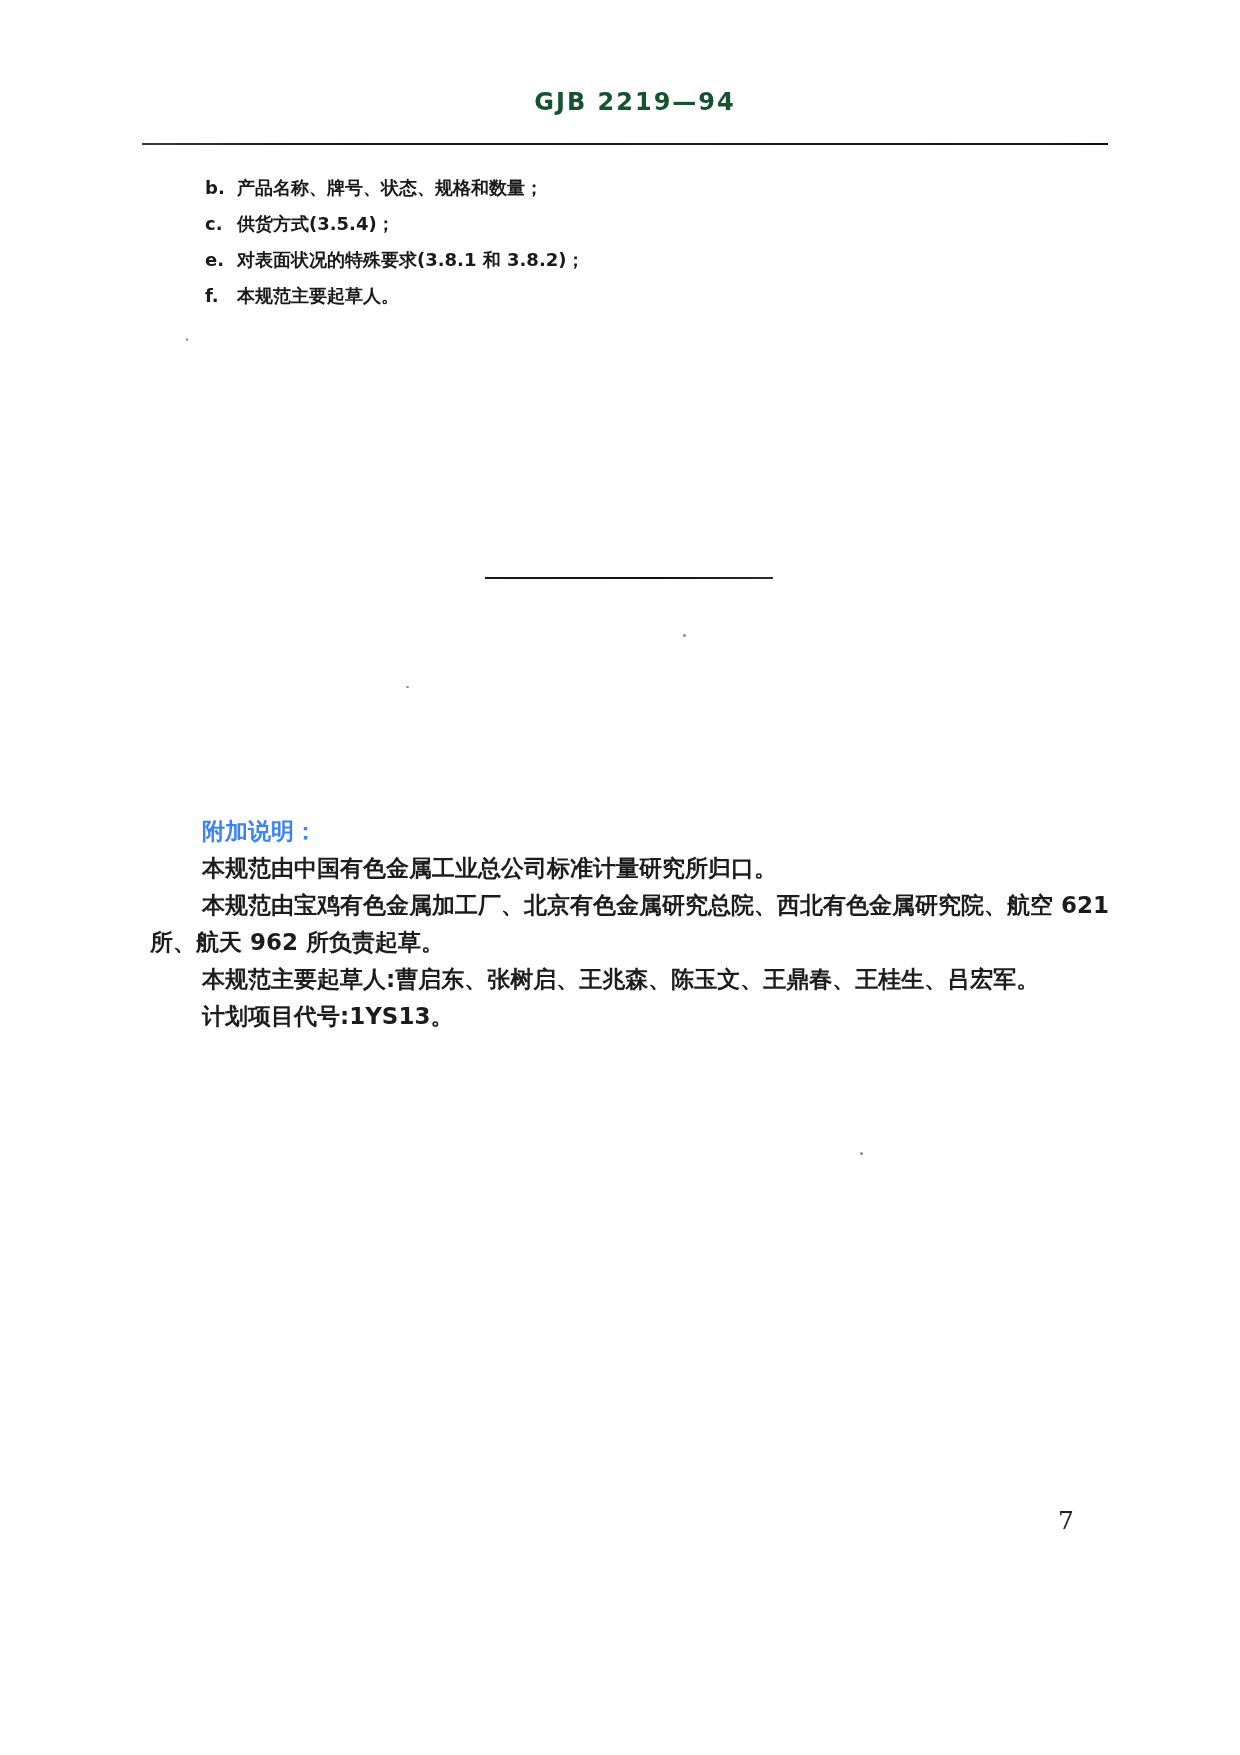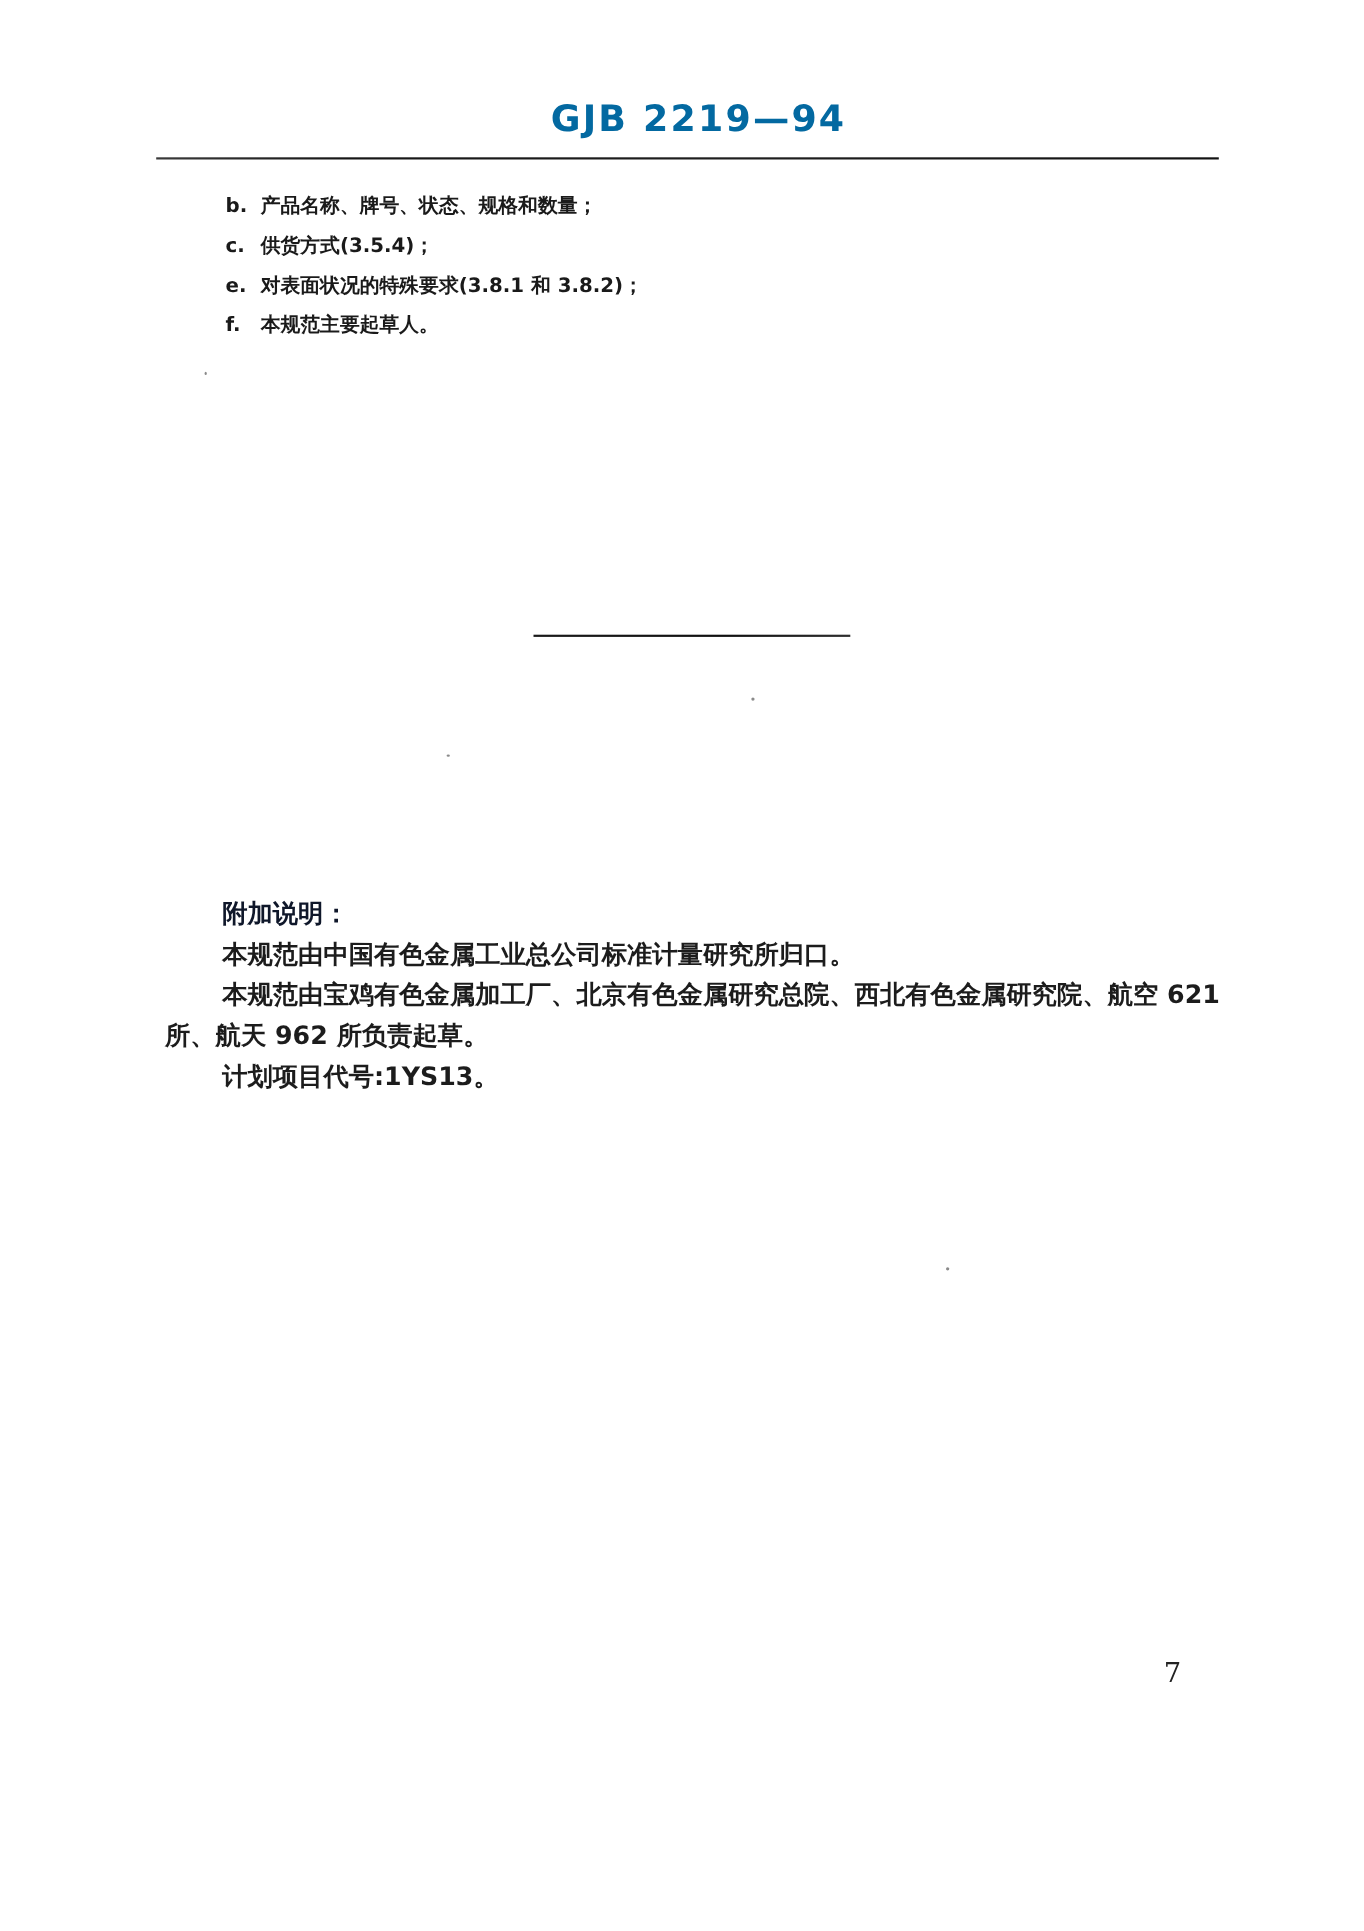--- a/index.html
+++ b/index.html
@@ -17,24 +17,24 @@
     color: #1a1a1a;
   }
 
   
   .std-number {
     position: absolute;
     top: 88px;
     left: 30px;
     right: 0;
     text-align: center;
-    font-size: 33px;
+    font-size: 24px;
     font-weight: 700;
     letter-spacing: 2px;
-    color: #0369a1;
+    color: #14532d;
   }
   .header-rule {
     position: absolute;
     left: 142px;
     top: 143px;
     width: 966px;
     height: 2px;
     background: linear-gradient(to right, #3a3a3a 0%, #161616 18%, #1f1f1f 55%, #121212 100%);
   }
 
@@ -75,21 +75,21 @@
     color: #1c1c1c;
   }
   .notes .line {
     white-space: nowrap;
   }
   .notes .indent {
     text-indent: 52px;
   }
   .notes .heading {
     font-weight: 700;
-    color: #0f172a;
+    color: #3b82f6;
   }
 
   
   .page-number {
     position: absolute;
     left: 1058px;
     top: 1506px;
     font-size: 25px;
     font-family: "DejaVu Serif", serif;
     color: #222222;
@@ -130,20 +130,21 @@
     </div>
   </div>
 
   <div class="mid-divider"></div>
 
   <div class="notes">
     <div class="line indent heading">附加说明：</div>
     <div class="line indent">本规范由中国有色金属工业总公司标准计量研究所归口。</div>
     <div class="line indent">本规范由宝鸡有色金属加工厂、北京有色金属研究总院、西北有色金属研究院、航空 621</div>
     <div class="line">所、航天 962 所负责起草。</div>
+    <div class="line indent">本规范主要起草人:曹启东、张树启、王兆森、陈玉文、王鼎春、王桂生、吕宏军。</div>
     <div class="line indent">计划项目代号:1YS13。</div>
   </div>
 
   <div class="page-number">7</div>
 
   <div class="speck s1"></div>
   <div class="speck s2"></div>
   <div class="speck s3"></div>
   <div class="speck s4"></div>
 

